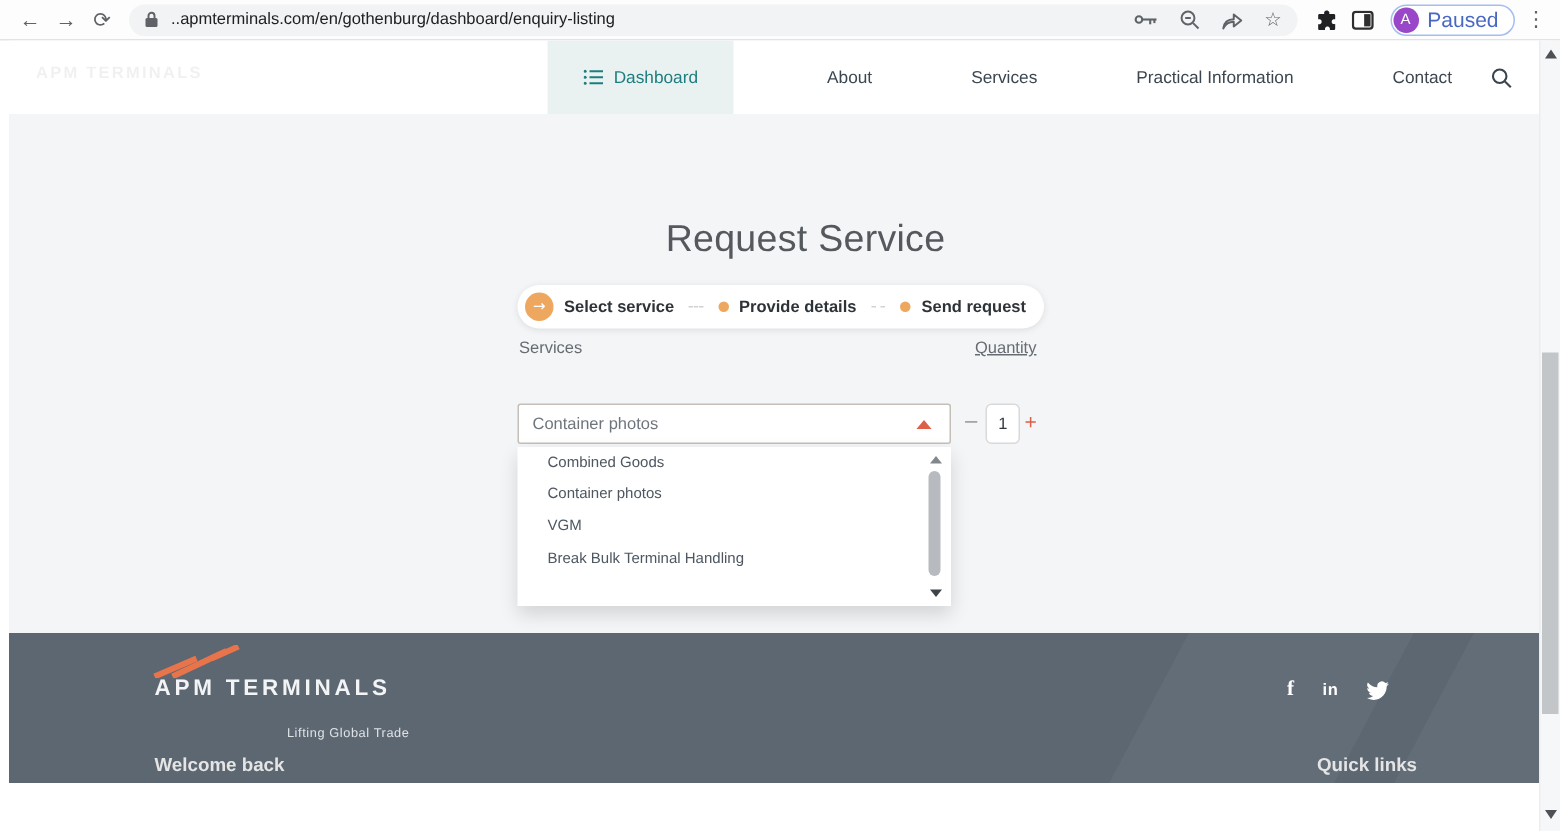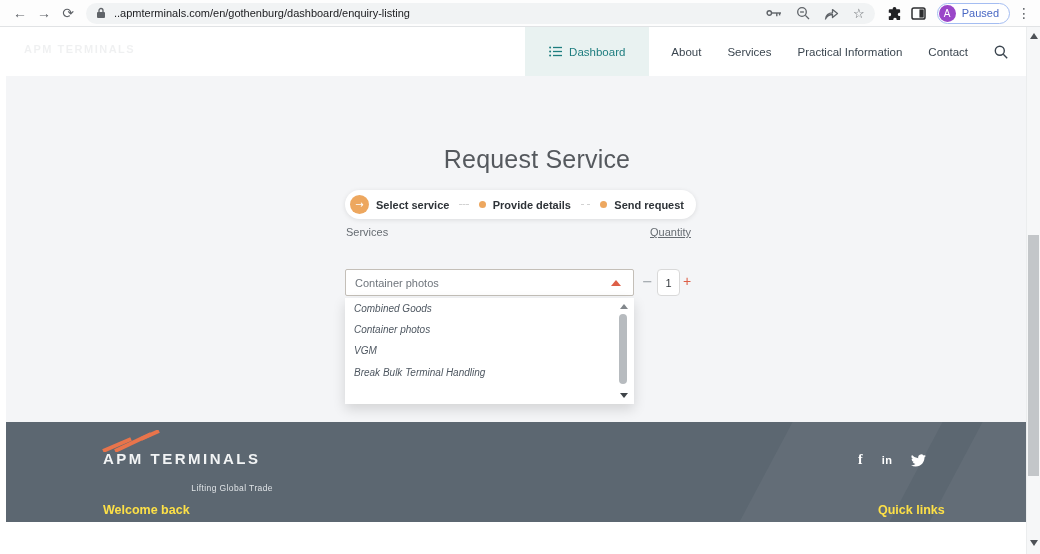--- a/index.html
+++ b/index.html
@@ -15,33 +15,33 @@
     display:flex;align-items:center;padding:0 10px;min-width:0;}
   .url-text{flex:1 1 auto;font-size:11px;color:#202124;margin-left:8px;white-space:nowrap;
     overflow:hidden;}
   .pill-icon{margin-left:14px;display:flex;align-items:center;flex:0 0 auto;cursor:pointer;}
   .star{color:#5f6368;font-size:13px;font-family:"DejaVu Sans",sans-serif;}
   .chrome-icon{width:24px;display:flex;align-items:center;justify-content:center;flex:0 0 auto;cursor:pointer;}
   .profile-chip{flex:0 0 auto;height:21px;border:1.5px solid #a4bdf2;border-radius:11px;background:#fff;
     display:flex;align-items:center;padding:1px 10px 1px 1px;margin:0 6px;cursor:pointer;}
   .avatar{width:17px;height:17px;border-radius:50%;background:#9a46c8;color:#fff;font-size:10px;
     display:flex;align-items:center;justify-content:center;margin-right:6px;}
-  .paused{color:#4968c4;font-size:11px;}
+  .paused{color:#4968c4;font-size:14px;}
   .menu-dots{color:#5f6368;font-size:14px;width:16px;text-align:center;cursor:pointer;flex:0 0 auto;font-family:"DejaVu Sans",sans-serif;}
 
   
   .page{position:absolute;left:6px;top:27px;width:1026px;height:527px;background:#f4f5f7;overflow:hidden;}
   .site-header{position:absolute;left:0;top:0;width:1026px;height:49px;background:#fff;display:flex;
     align-items:stretch;justify-content:flex-end;}
   .watermark{position:absolute;left:18px;top:16px;opacity:0.07;font-size:11px;font-weight:bold;
     letter-spacing:1.5px;color:#33404a;}
   .nav-dashboard{background:#e9f2f1;display:flex;align-items:center;padding:0 24px;gap:7px;
     color:#1e7d7f;font-size:11.5px;cursor:pointer;}
   .nav-links{display:flex;align-items:center;gap:26px;padding:0 24px 0 22px;}
-  .nav-item{color:#3b4650;font-size:11.5px;cursor:pointer;white-space:nowrap;}
+  .nav-item{color:#3b4650;font-size:11.5px;cursor:pointer;white-space:nowrap;margin-left:40px;}
   .nav-search{display:flex;align-items:center;cursor:pointer;}
 
   
   .page-title{position:absolute;left:0;top:118px;width:1026px;text-align:center;font-size:25px;
     color:#55595e;font-weight:400;letter-spacing:0.2px;padding-left:36px;}
   .stepper{position:absolute;left:339px;top:163px;width:351px;height:29px;background:#fff;
     border-radius:15px;box-shadow:0 1px 5px rgba(0,0,0,0.10);display:flex;align-items:center;
     padding:0 12px 0 5px;}
   .step-circle{width:19px;height:19px;border-radius:50%;background:#eda75f;color:#fff;display:flex;
     align-items:center;justify-content:center;font-size:10px;flex:0 0 auto;font-family:"DejaVu Sans",sans-serif;}
@@ -58,42 +58,42 @@
     border-bottom:6px solid #dd5f47;}
   .qty-minus{position:absolute;left:636px;top:247px;color:#9aa0a6;font-size:13px;cursor:pointer;
     font-family:"DejaVu Sans",sans-serif;}
   .qty-box{position:absolute;left:651px;top:242px;width:23px;height:27px;background:#fff;
     border:1px solid #d9d9d9;border-radius:4px;display:flex;align-items:center;justify-content:center;
     font-size:11px;color:#33383d;cursor:text;}
   .qty-plus{position:absolute;left:677px;top:246px;color:#dd5f47;font-size:14px;cursor:pointer;}
 
   .dropdown{position:absolute;left:339px;top:271px;width:289px;height:106px;background:#fff;
     box-shadow:0 5px 12px rgba(0,0,0,0.14);display:flex;flex-direction:column;z-index:5;}
-  .option{height:21.2px;line-height:21.2px;padding-left:9px;font-size:10px;color:#4e5761;cursor:pointer;
-    white-space:nowrap;font-style:italic;}
+  .option{height:21.2px;line-height:21.2px;padding-left:20px;font-size:10px;color:#4e5761;cursor:pointer;
+    white-space:nowrap;}
   .dd-scroll{position:absolute;right:6px;top:3px;width:9px;height:100px;}
   .dd-up{position:absolute;left:1px;top:3px;width:0;height:0;border-left:4px solid transparent;
     border-right:4px solid transparent;border-bottom:5px solid #82878c;cursor:pointer;}
   .dd-thumb{position:absolute;left:0;top:13px;width:8px;height:70px;background:#b7bbbf;border-radius:4px;cursor:grab;}
   .dd-down{position:absolute;left:1px;bottom:3px;width:0;height:0;border-left:4px solid transparent;
     border-right:4px solid transparent;border-top:5px solid #3f4449;cursor:pointer;}
 
   
   .footer{position:absolute;left:0;top:395px;width:1026px;height:100px;background:#5c6771;overflow:hidden;}
   .stripe{position:absolute;top:-20px;height:140px;background:rgba(255,255,255,0.045);transform:skewX(-28deg);}
   .stripe.s1{left:760px;width:150px;}
   .stripe.s2{left:950px;width:110px;}
   .brand{position:absolute;left:97px;top:14px;width:170px;}
   .brand-text{font-size:15px;font-weight:bold;color:#f2f4f5;letter-spacing:2.5px;white-space:nowrap;}
   .brand-tagline{font-size:8.5px;color:#dfe3e6;letter-spacing:0.4px;text-align:right;margin-top:16px;}
   .socials{position:absolute;left:852px;top:30px;display:flex;align-items:center;gap:19px;}
   .soc{color:#fff;cursor:pointer;display:flex;align-items:center;justify-content:center;}
   .soc-f{font-family:"Liberation Serif","DejaVu Serif",serif;font-weight:bold;font-size:14px;}
   .soc-in{font-weight:bold;font-size:11px;letter-spacing:0.5px;}
-  .footer-heading{position:absolute;top:81px;font-size:12.5px;font-weight:bold;color:#fde047;white-space:nowrap;}
+  .footer-heading{position:absolute;top:81px;font-size:12.5px;font-weight:bold;color:#e5e5e5;white-space:nowrap;}
 
   .bottom-strip{position:absolute;left:0;top:495px;width:1026px;height:32px;background:#fff;}
 
   
   .scrollbar{position:absolute;left:1026px;top:27px;width:14px;height:527px;background:#f6f7f8;
     border-left:1px solid #ebedee;}
   .sb-up{position:absolute;left:3px;top:6px;width:0;height:0;border-left:4px solid transparent;
     border-right:4px solid transparent;border-bottom:6px solid #4d5156;cursor:pointer;}
   .sb-thumb{position:absolute;left:1px;top:208px;width:11px;height:241px;background:#c3c6c9;cursor:grab;}
   .sb-down{position:absolute;left:3px;bottom:8px;width:0;height:0;border-left:4px solid transparent;

